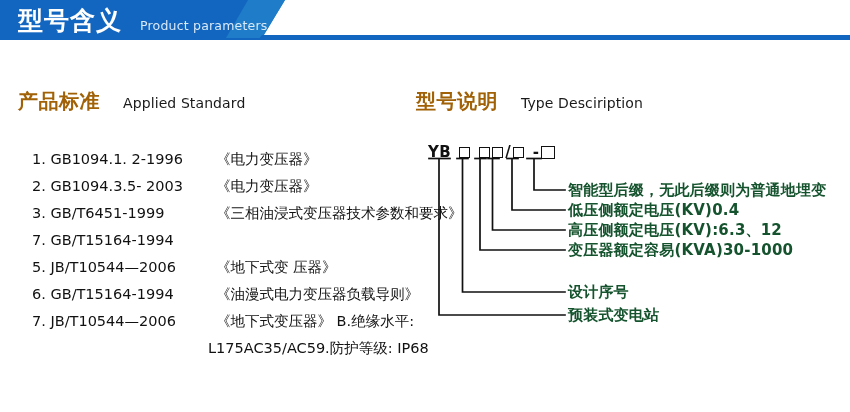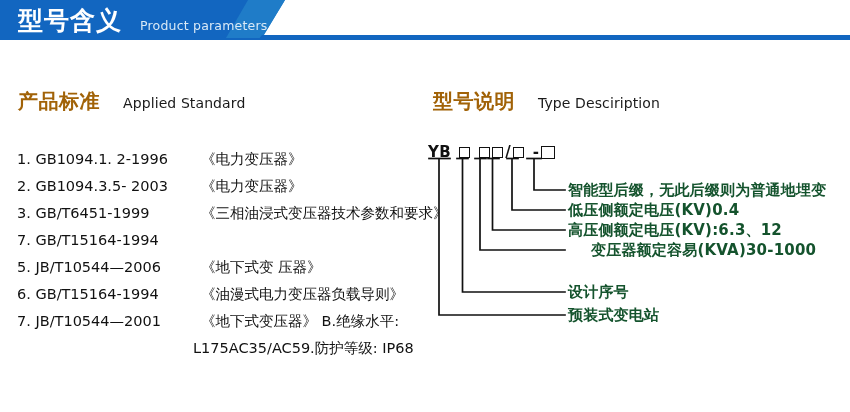--- a/index.html
+++ b/index.html
@@ -53,26 +53,26 @@
     letter-spacing: 0.5px;
   }
   .sect-title .en {
     font-size: 14px;
     color: #1a1a1a;
     margin-left: 23px;
     font-weight: normal;
     letter-spacing: 0.1px;
   }
   #title-standard { left: 18px; top: 88px; }
-  #title-type     { left: 433px; top: 88px; }
+  #title-type     { left: 416px; top: 88px; }
 
   
   .std-list {
     position: absolute;
-    left: 17px;
+    left: 32px;
     top: 146px;
     width: 420px;
   }
   .std-row {
     display: flex;
     font-size: 14.5px;
     color: #111;
     line-height: 27px;
     white-space: nowrap;
   }
@@ -194,21 +194,21 @@
   </div>
   <div class="std-row">
     <span class="std-num">5. JB/T10544—2006</span>
     <span class="std-name">《地下式变 压器》</span>
   </div>
   <div class="std-row">
     <span class="std-num">6. GB/T15164-1994</span>
     <span class="std-name">《油漫式电力变压器负载导则》</span>
   </div>
   <div class="std-row">
-    <span class="std-num">7. JB/T10544—2001</span>
+    <span class="std-num">7. JB/T10544—2006</span>
     <span class="std-name">《地下式变压器》 B.绝缘水平:</span>
   </div>
   <div class="std-cont">L175AC35/AC59.防护等级: IP68</div>
 </div>
 
 <div class="diagram">
 
   <div class="code-row">
     <span class="code-yb">YB</span>
     <span class="code-gap"></span>
@@ -243,16 +243,16 @@
 
       <path d="M42.5 19 L42.5 152 L145 152"></path>
 
       <path d="M19 19 L19 175 L145 175"></path>
     </g>
   </svg>
 
   <div class="lbl" style="left:148px; top:42px;">智能型后缀，无此后缀则为普通地埋变</div>
   <div class="lbl" style="left:148px; top:62px;text-align:right;">低压侧额定电压(KV)0.4</div>
   <div class="lbl" style="left:148px; top:82px;">高压侧额定电压(KV):6.3、12</div>
-  <div class="lbl" style="left:148px; top:102px;margin-left:23px;">变压器额定容易(KVA)30-1000</div>
+  <div class="lbl" style="left:148px; top:102px;">变压器额定容易(KVA)30-1000</div>
   <div class="lbl" style="left:148px; top:144px;">设计序号</div>
   <div class="lbl" style="left:148px; top:167px;">预装式变电站</div>
 </div>
 
 </body></html>

